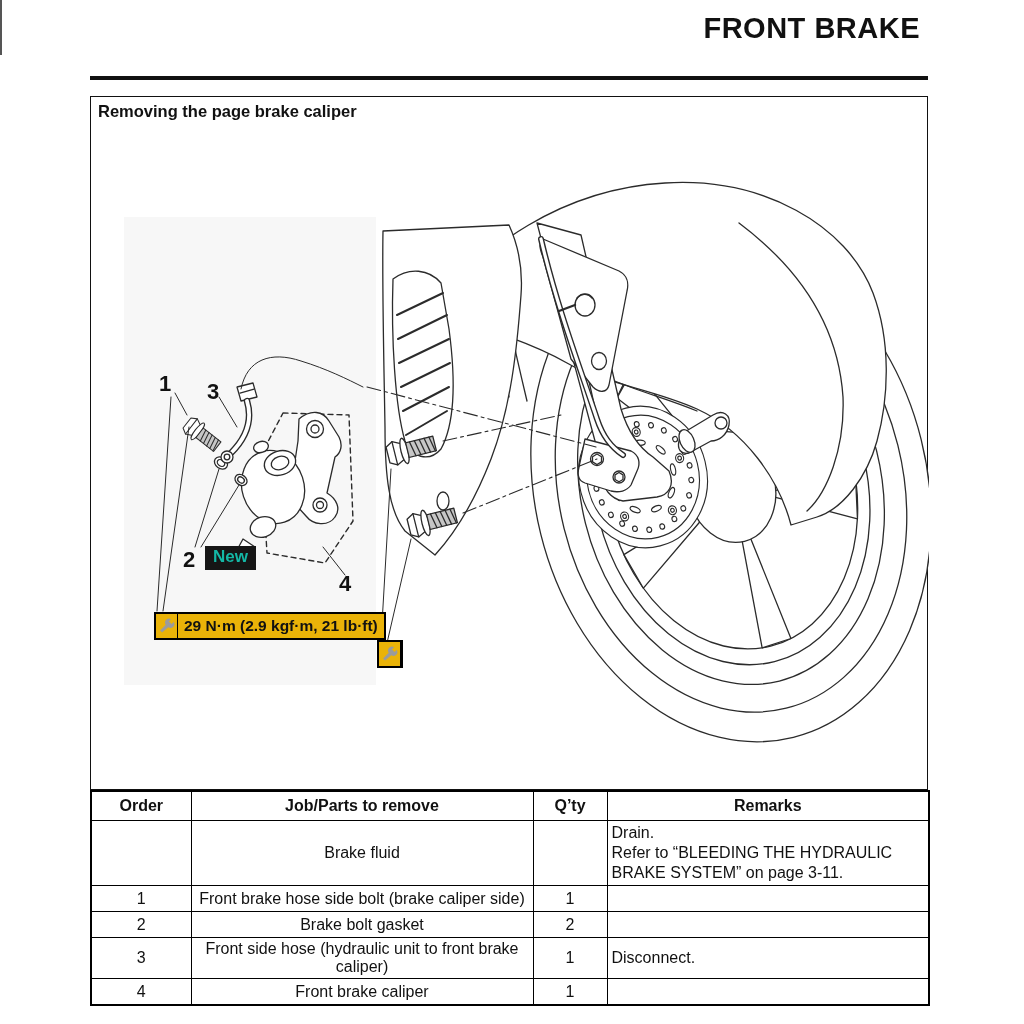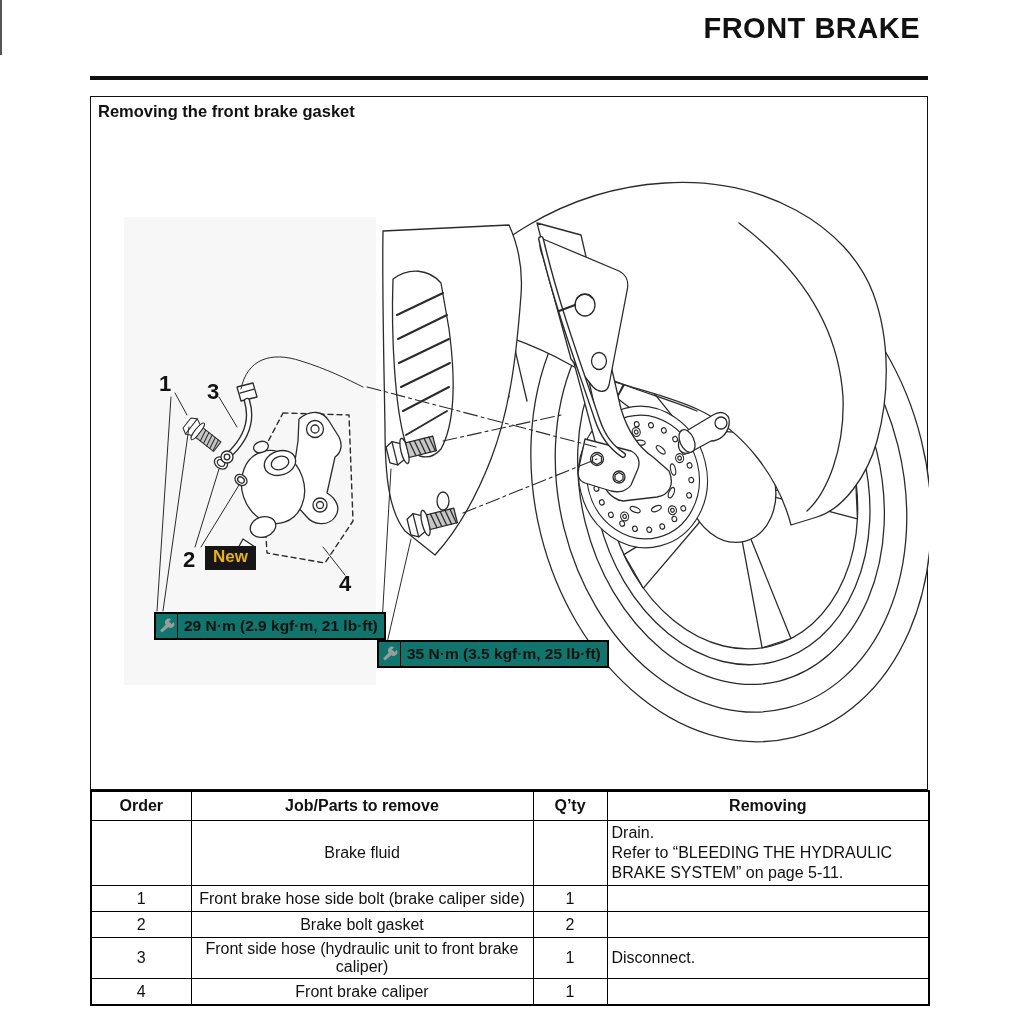--- a/index.html
+++ b/index.html
@@ -7,23 +7,23 @@
         font-family:"Liberation Sans","DejaVu Sans",sans-serif;color:#111;}
   .edge-mark{position:absolute;left:0;top:0;width:2px;height:55px;background:#555;}
   .page-title{position:absolute;top:12px;right:104px;font-size:29px;font-weight:bold;
               letter-spacing:.5px;white-space:nowrap;}
   .rule{position:absolute;left:90px;top:76px;width:838px;height:4px;background:#111;}
   .diagram-box{position:absolute;left:90px;top:96px;width:838px;height:694px;
                border:1.6px solid #111;box-sizing:border-box;}
   .box-title{position:absolute;left:7px;top:5px;font-size:16.5px;font-weight:bold;}
   .illustration{position:absolute;left:0;top:0;}
   .callout{position:absolute;font-size:22px;font-weight:bold;line-height:1;}
-  .new-badge{position:absolute;left:114px;top:449px;background:#161616;color:#eab308;
+  .new-badge{position:absolute;left:114px;top:449px;background:#161616;color:#14b8a6;
              font-size:17px;font-weight:bold;padding:2px 8px 3px;line-height:1.1;}
-  .torque{position:absolute;display:flex;align-items:stretch;background:#0f766e;
+  .torque{position:absolute;display:flex;align-items:stretch;background:#eab308;
           border:2px solid #000;height:24px;box-sizing:content-box;}
   .torque .t-icon{width:21px;display:flex;align-items:center;justify-content:center;
                   border-right:1.6px solid #000;}
   .torque .t-text{display:flex;align-items:center;padding:0 6px;font-size:15.5px;
                   font-weight:bold;white-space:nowrap;}
   .torque-1{left:63px;top:515px;}
   .torque-2{left:286px;top:543px;}
   table.parts{position:absolute;left:90px;top:790px;width:838px;border-collapse:collapse;
               border:2px solid #000;table-layout:fixed;}
   table.parts td,table.parts th{border:1.5px solid #000;font-size:16px;vertical-align:middle;
@@ -240,21 +240,21 @@
           <path d="M98,330 L72,514"></path>
           <path d="M104,450 L128,372"></path>
           <path d="M110,450 L148,388"></path>
           <path d="M254,478 L232,450"></path>
           <path d="M300,372 L290,544"></path>
           <path d="M320,442 L296,546"></path>
         </g>
       </g>
     </svg>
 
-    <div class="box-title">Removing the front brake gasket</div>
+    <div class="box-title">Removing the page brake caliper</div>
 
     <div class="callout" style="left:68px;top:276px;">1</div>
     <div class="callout" style="left:116px;top:284px;">3</div>
     <div class="callout" style="left:92px;top:452px;">2</div>
     <div class="callout" style="left:248px;top:476px;">4</div>
 
     <div class="new-badge">New</div>
 
     <div class="torque torque-1">
       <span class="t-icon">
@@ -264,46 +264,45 @@
       </span>
       <span class="t-text">29 N·m (2.9 kgf·m, 21 lb·ft)</span>
     </div>
 
     <div class="torque torque-2">
       <span class="t-icon">
         <svg width="16" height="16" viewBox="0 0 18 18">
           <path d="M3.4 16.2 L1.2 14 L7.6 7.6 A4.4 4.4 0 0 1 13.6 1.4 L11.2 3.8 L14.2 6.8 L16.6 4.4 A4.4 4.4 0 0 1 10.4 10.4 Z" fill="#9b9b9b"></path>
         </svg>
       </span>
-      <span class="t-text">35 N·m (3.5 kgf·m, 25 lb·ft)</span>
     </div>
   </div>
 
   <table class="parts">
     <colgroup>
       <col style="width:100px">
         <col style="width:342px">
         <col style="width:74px">
         <col style="width:322px">
     </colgroup>
     <thead>
       <tr>
         <th>Order</th>
         <th>Job/Parts to remove</th>
         <th>Q’ty</th>
-        <th>Removing</th>
+        <th>Remarks</th>
       </tr>
     </thead>
     <tbody>
       <tr class="row-fluid">
         <td class="c-order"></td>
         <td class="c-job">Brake fluid</td>
         <td class="c-qty"></td>
         <td class="c-remarks">Drain.
-Refer to “BLEEDING THE HYDRAULIC BRAKE SYSTEM” on page 5-11.</td>
+Refer to “BLEEDING THE HYDRAULIC BRAKE SYSTEM” on page 3-11.</td>
       </tr>
       <tr class="row-std">
         <td class="c-order">1</td>
         <td class="c-job">Front brake hose side bolt (brake caliper side)</td>
         <td class="c-qty">1</td>
         <td class="c-remarks"></td>
       </tr>
       <tr class="row-std">
         <td class="c-order">2</td>
         <td class="c-job">Brake bolt gasket</td>

